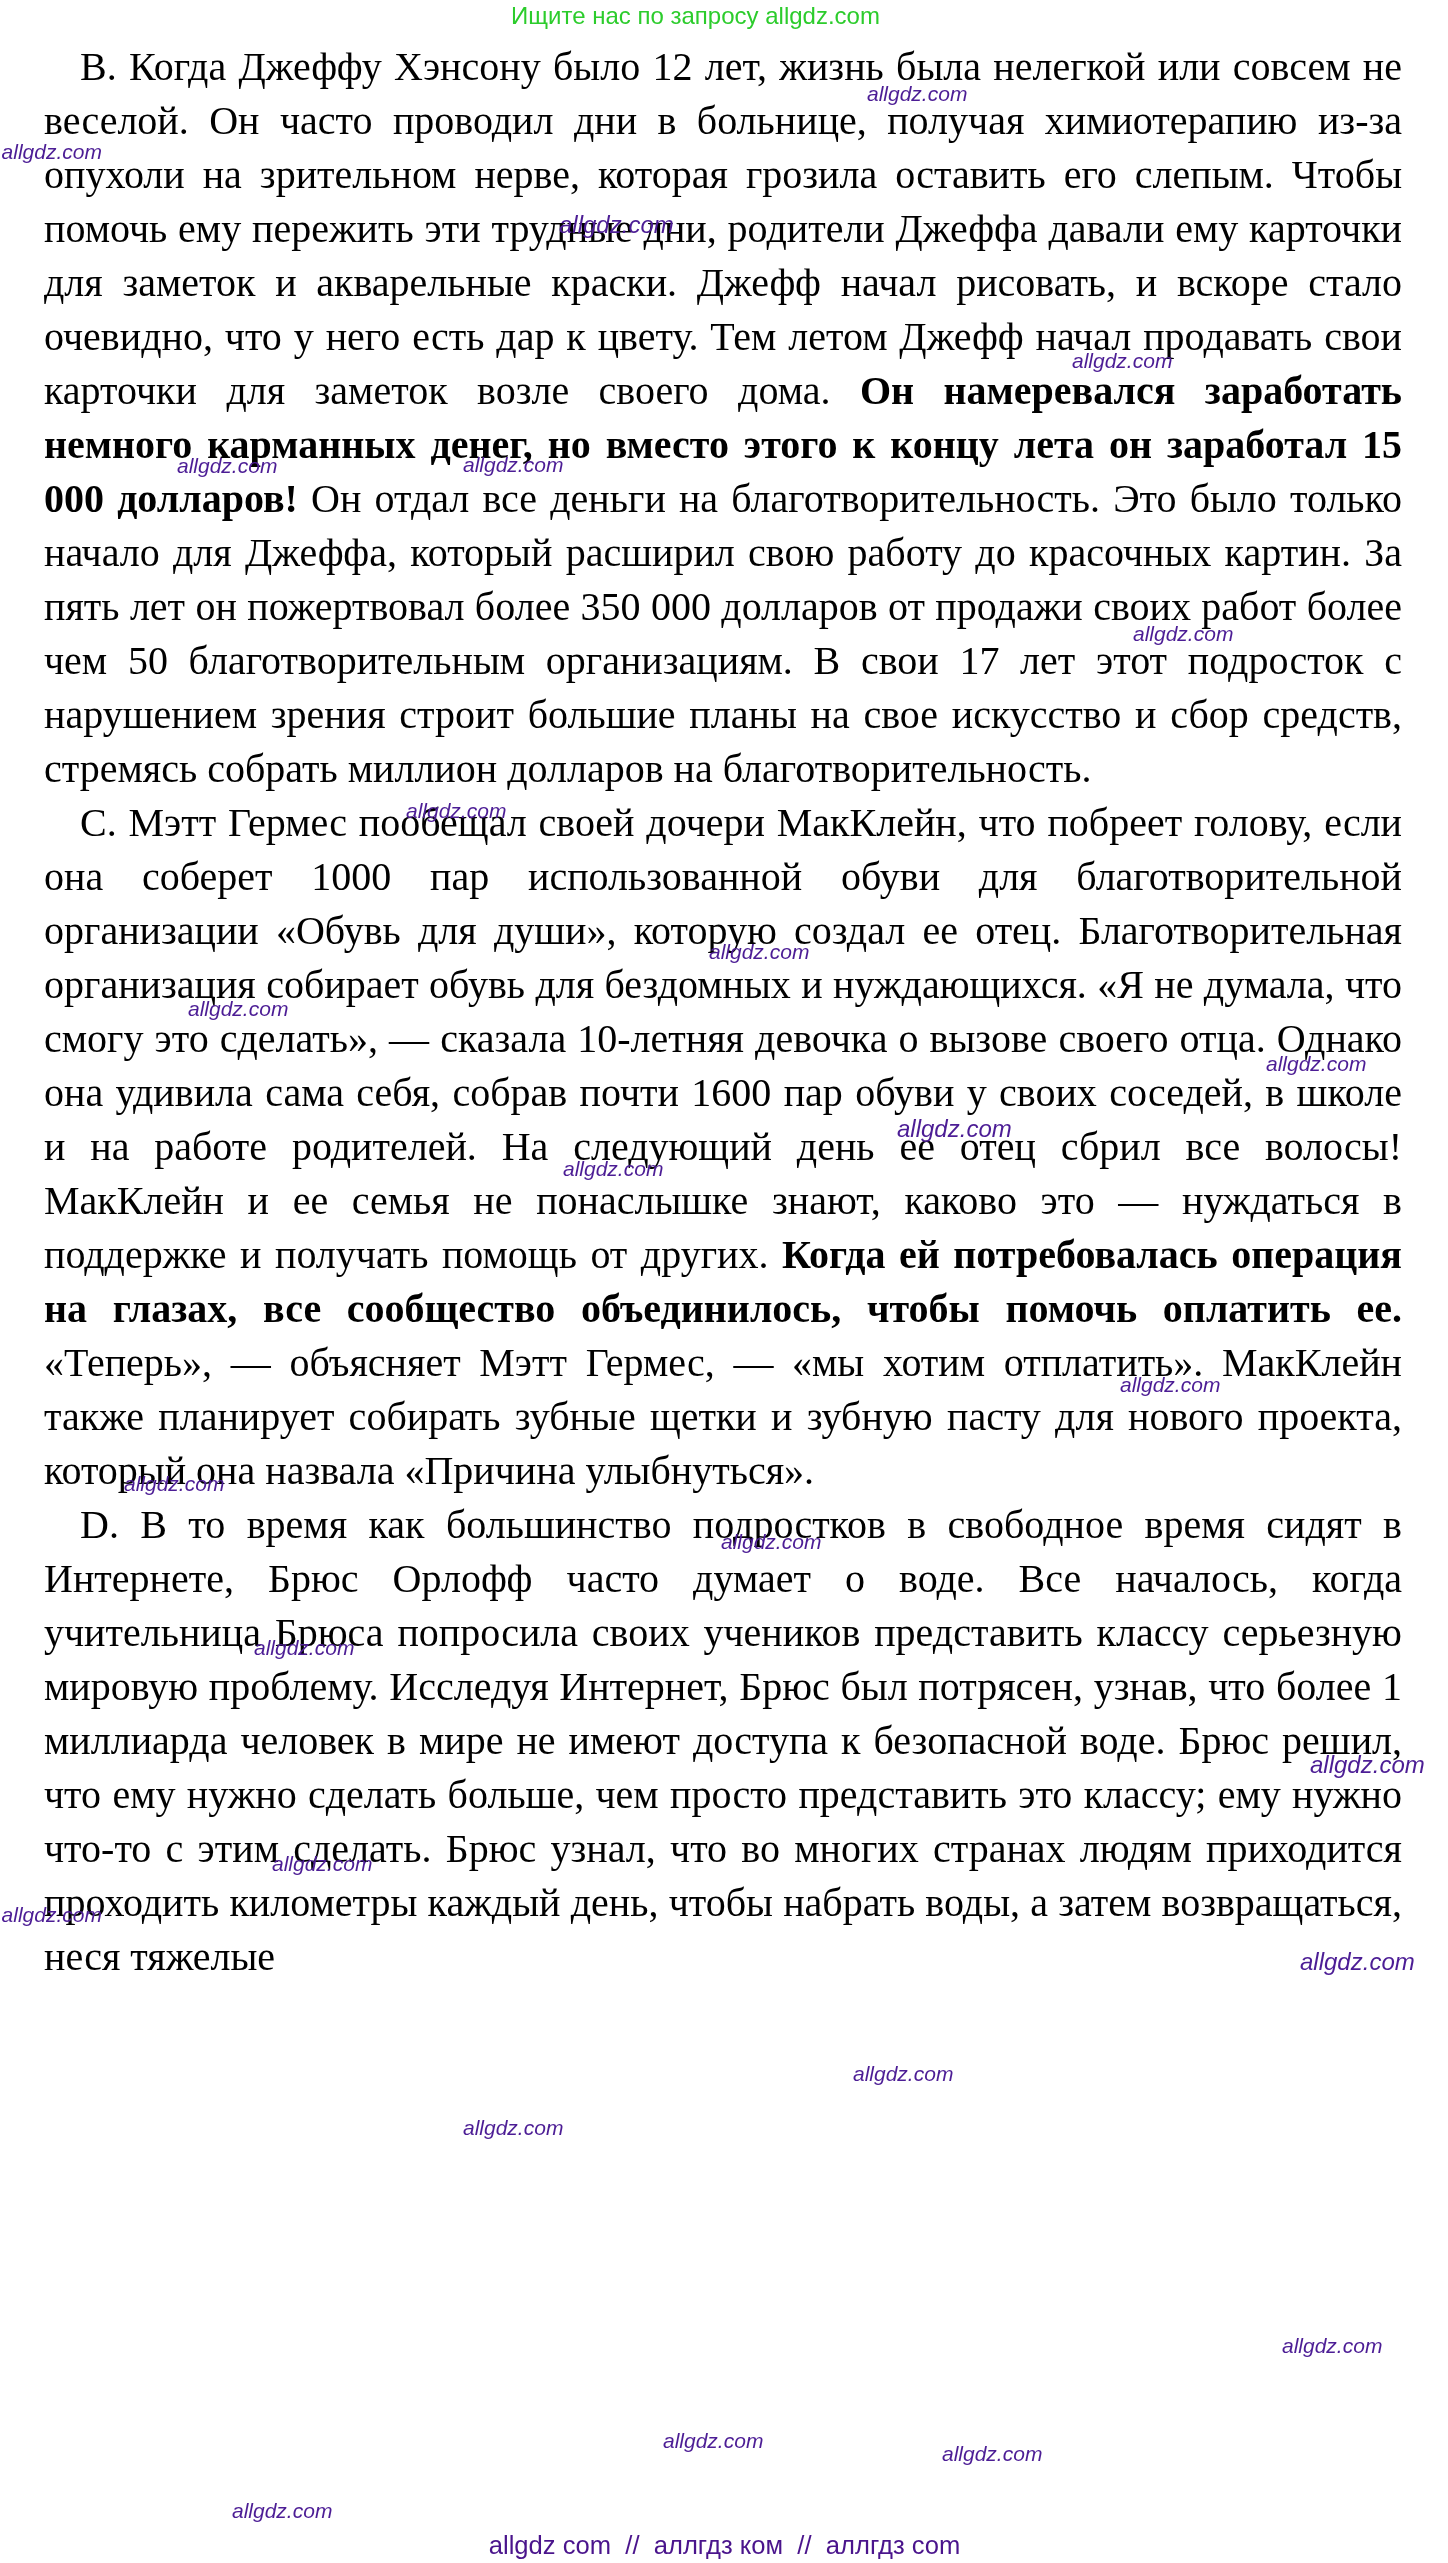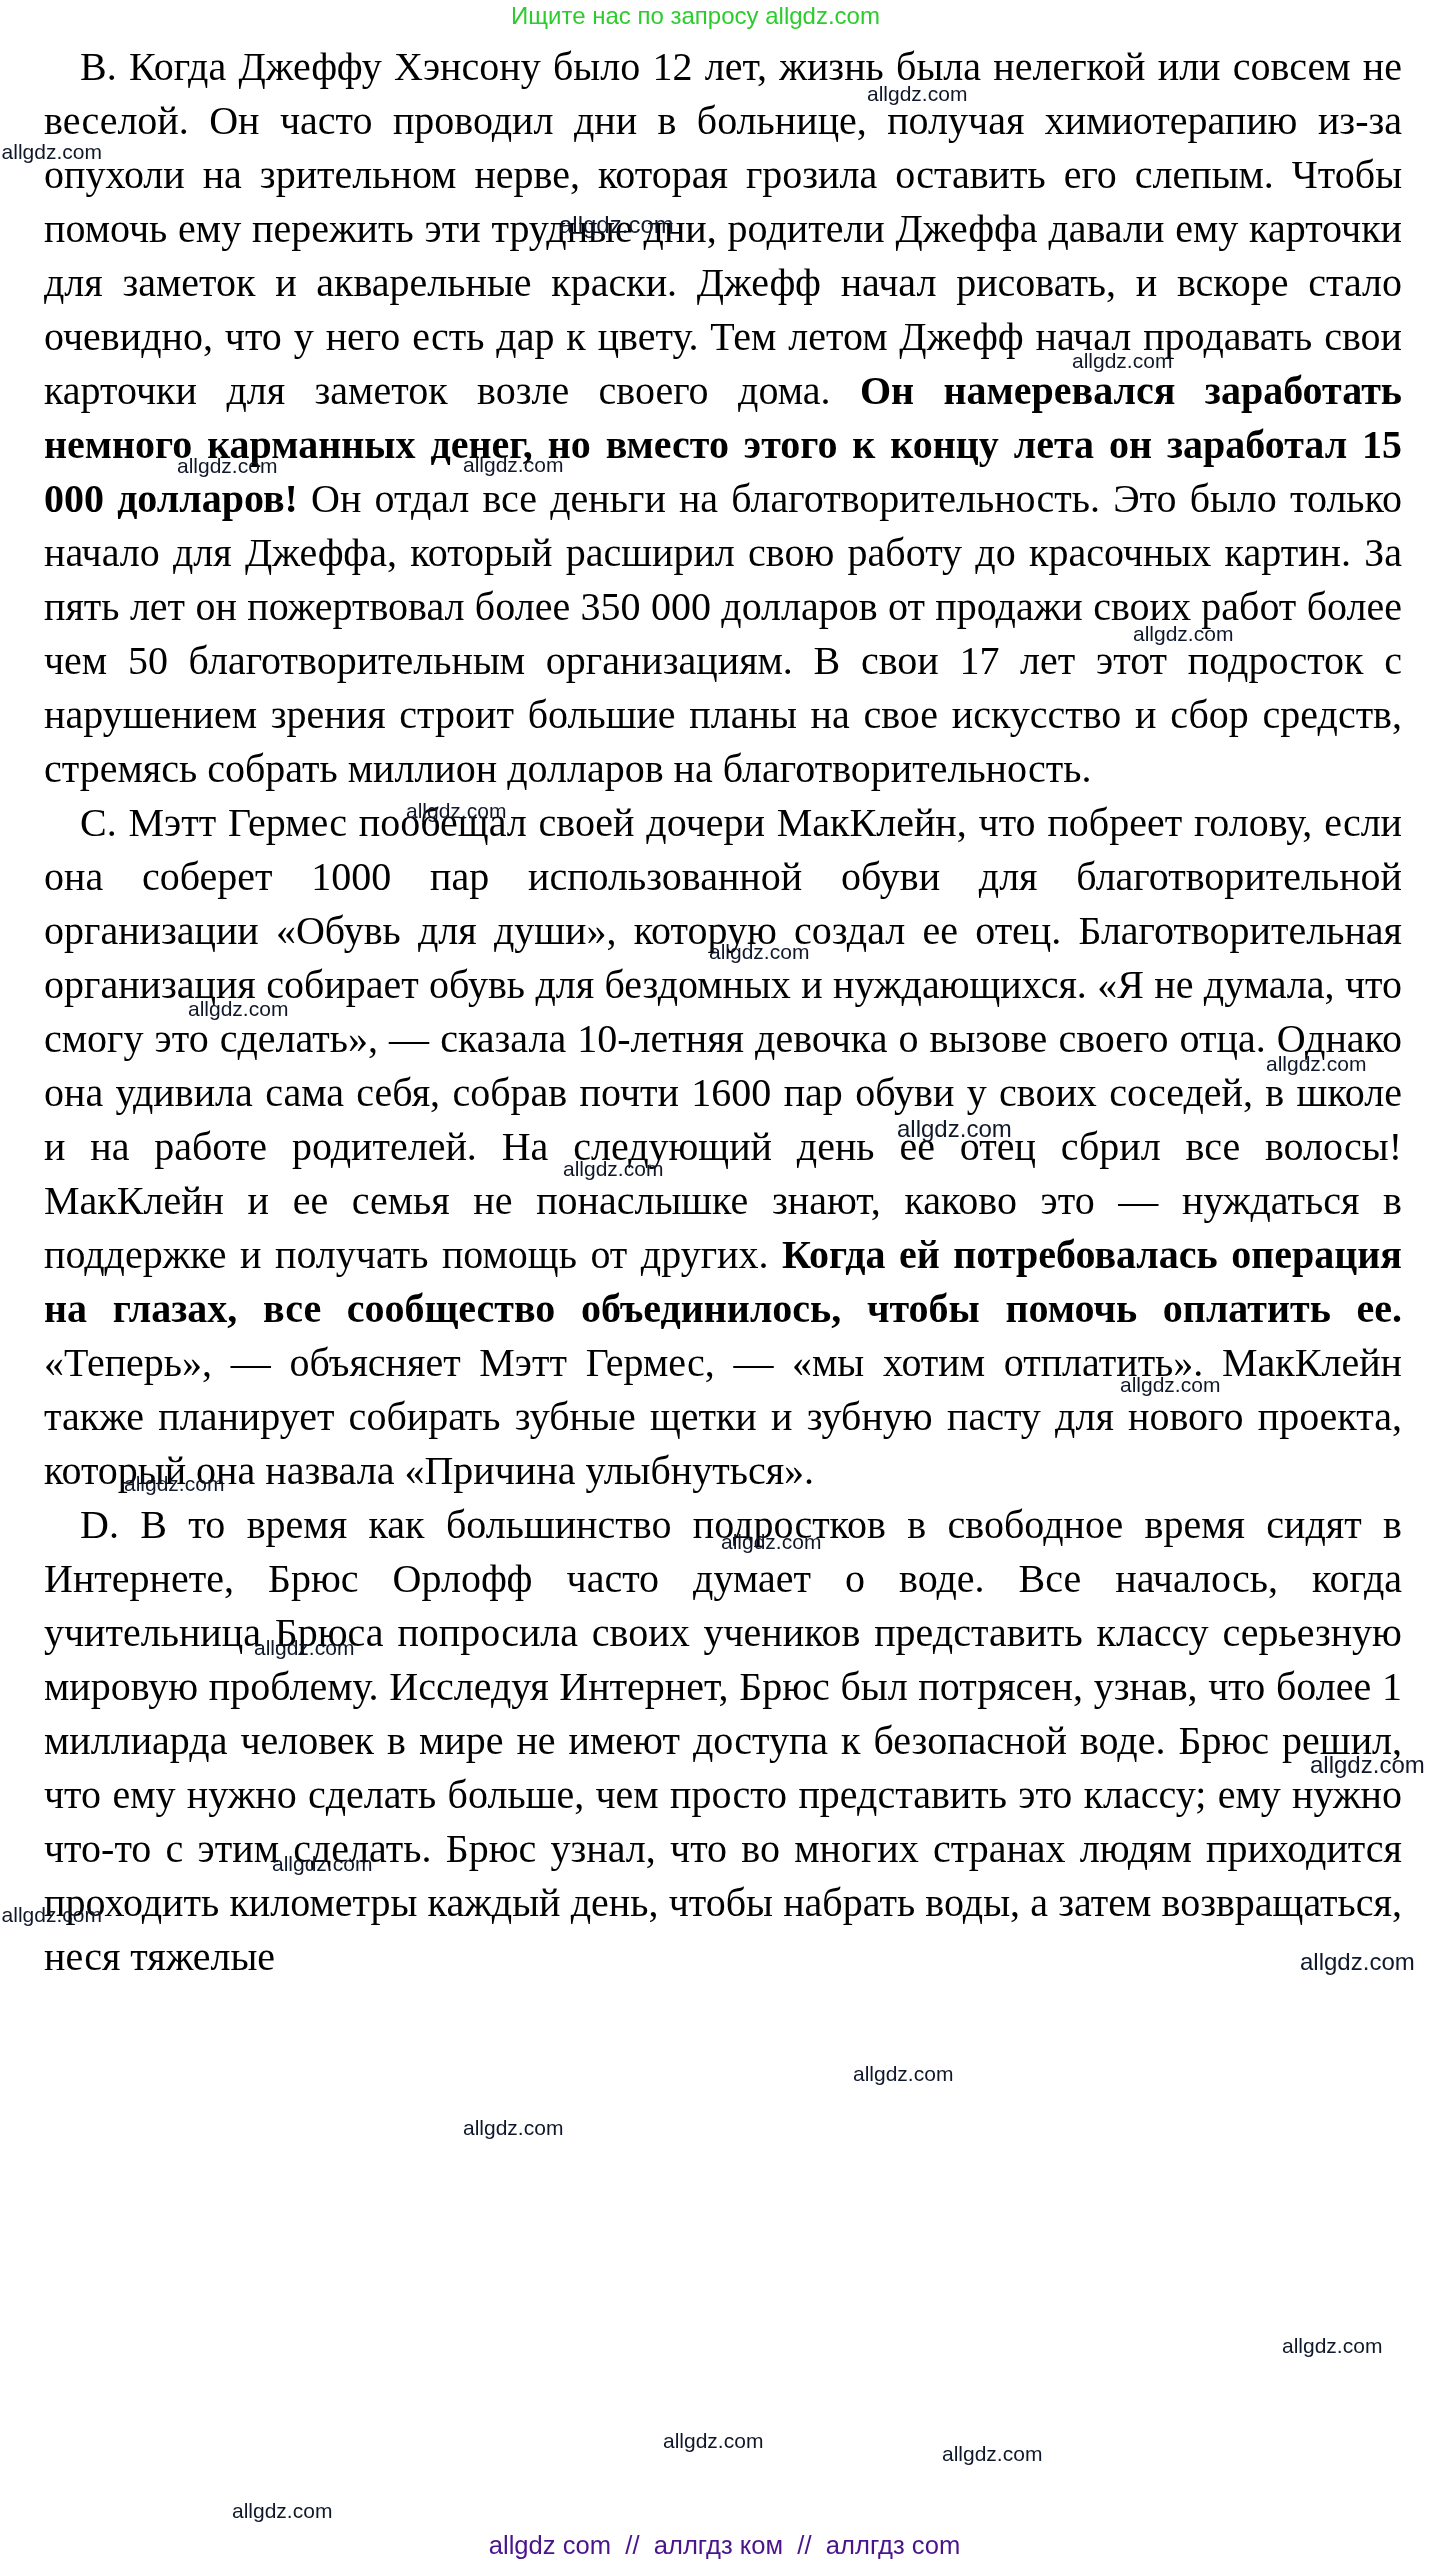--- a/index.html
+++ b/index.html
@@ -13,21 +13,21 @@
     position: absolute; left: 44px; top: 40px; width: 1358px;
     font-family: "Liberation Serif", serif; font-size: 40px;
     line-height: 54px; color: #000;
     text-align: justify; text-align-last: left;
   }
   .page p { margin: 0; }
   .page p.indent { text-indent: 36px; }
   .page b { font-weight: bold; }
   .wm {
     position: absolute; font-family: "Liberation Sans", sans-serif;
-    font-size: 21px; color: #0f172a; line-height: 21px; white-space: nowrap;
+    font-size: 21px; color: #4c1d95; line-height: 21px; white-space: nowrap; font-style: italic;
   }
   .wm.big { font-size: 24px; }
   .footer {
     position: absolute; left: 0; top: 2529px; width: 1449px; height: 32px;
     text-align: center; color: #4a148c;
     font-family: "Liberation Sans", sans-serif; font-size: 25.6px; line-height: 32px;
     white-space: pre;
   }
 </style>
 </head>

